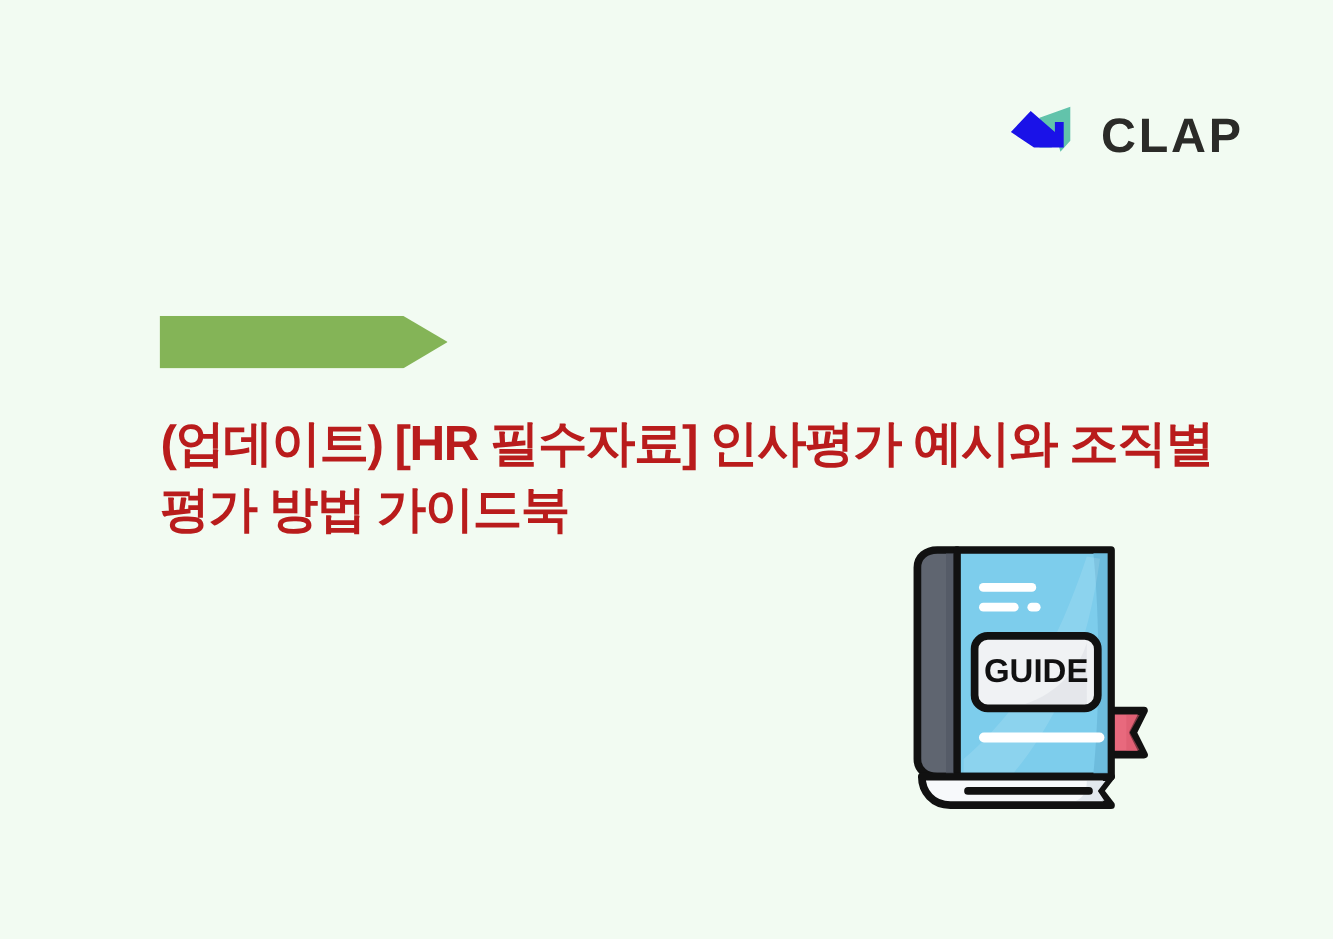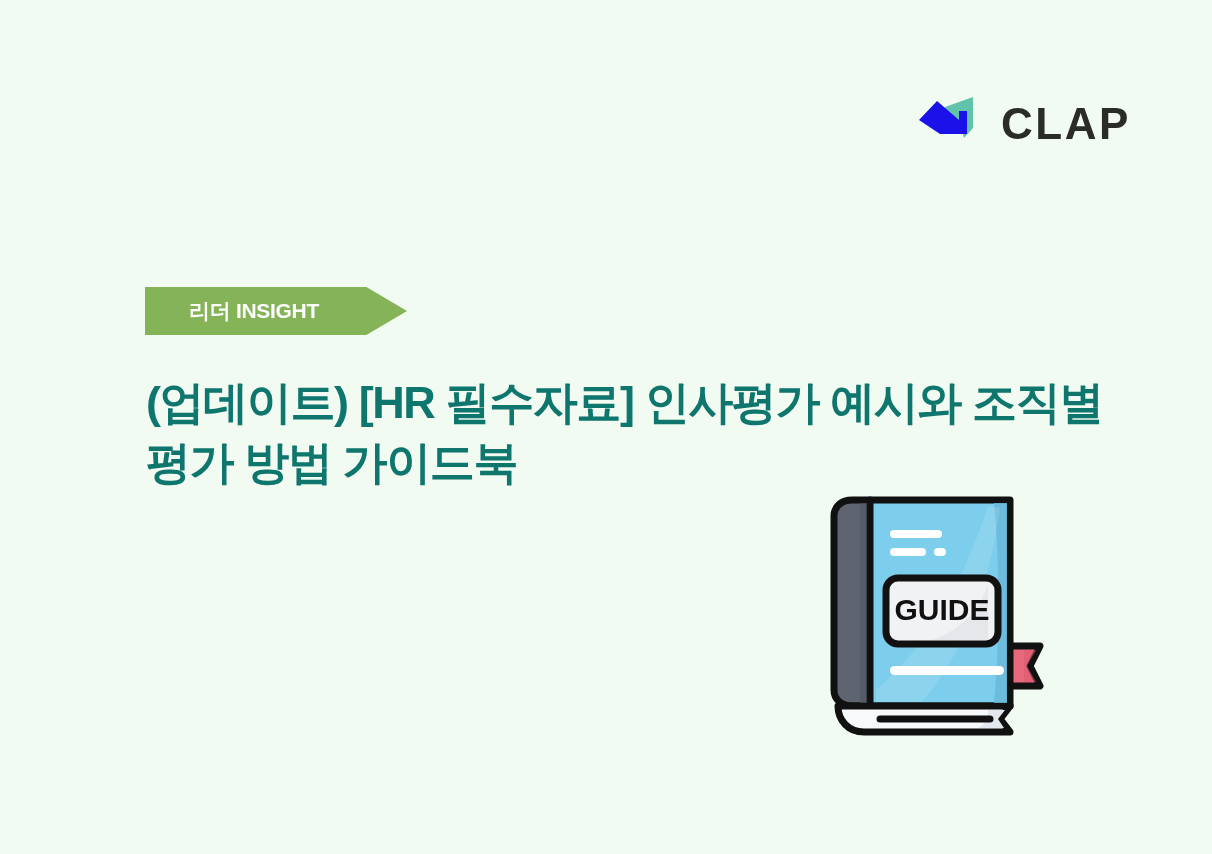--- a/index.html
+++ b/index.html
@@ -66,21 +66,21 @@
     letter-spacing: -0.3px;
     white-space: nowrap;
   }
 
   
   .headline {
     position: absolute;
     left: 146px;
     top: 343px;
     width: 980px;
-    color: #0f766e;
+    color: #b91c1c;
     font-size: 45px;
     font-weight: bold;
     line-height: 1.33;
     letter-spacing: -1.4px;
     word-break: keep-all;
   }
 
   
   .book-illustration {
     position: absolute;
@@ -101,21 +101,20 @@
       <path d="M30 13 L58 3 L58 34 L49 44 L46 33 L41 40 L30 40 Z" fill="#62c3ab"></path>
 
       <path d="M22 7 L44 26 L44 17 L52 17 L52 40 L25 40 L4 26 Z" fill="#1a12e8"></path>
     </svg>
   </span>
   <span class="brand-wordmark">CLAP</span>
 </div>
 
 <div class="tag-wrap">
   <div class="tag-shape"></div>
-  <div class="tag-label">리더 INSIGHT</div>
 </div>
 
 <h1 class="headline">(업데이트) [HR 필수자료] 인사평가 예시와 조직별 평가 방법 가이드북</h1>
 
 <div class="book-illustration">
   <svg viewBox="0 0 250 255" xmlns="http://www.w3.org/2000/svg" aria-hidden="true">
     <g stroke="#111111" stroke-width="7" stroke-linejoin="round" stroke-linecap="round">
 
       <path d="M196 152 L228 152 L218 172 L228 192 L196 192 Z" fill="#e8697d"></path>
 

